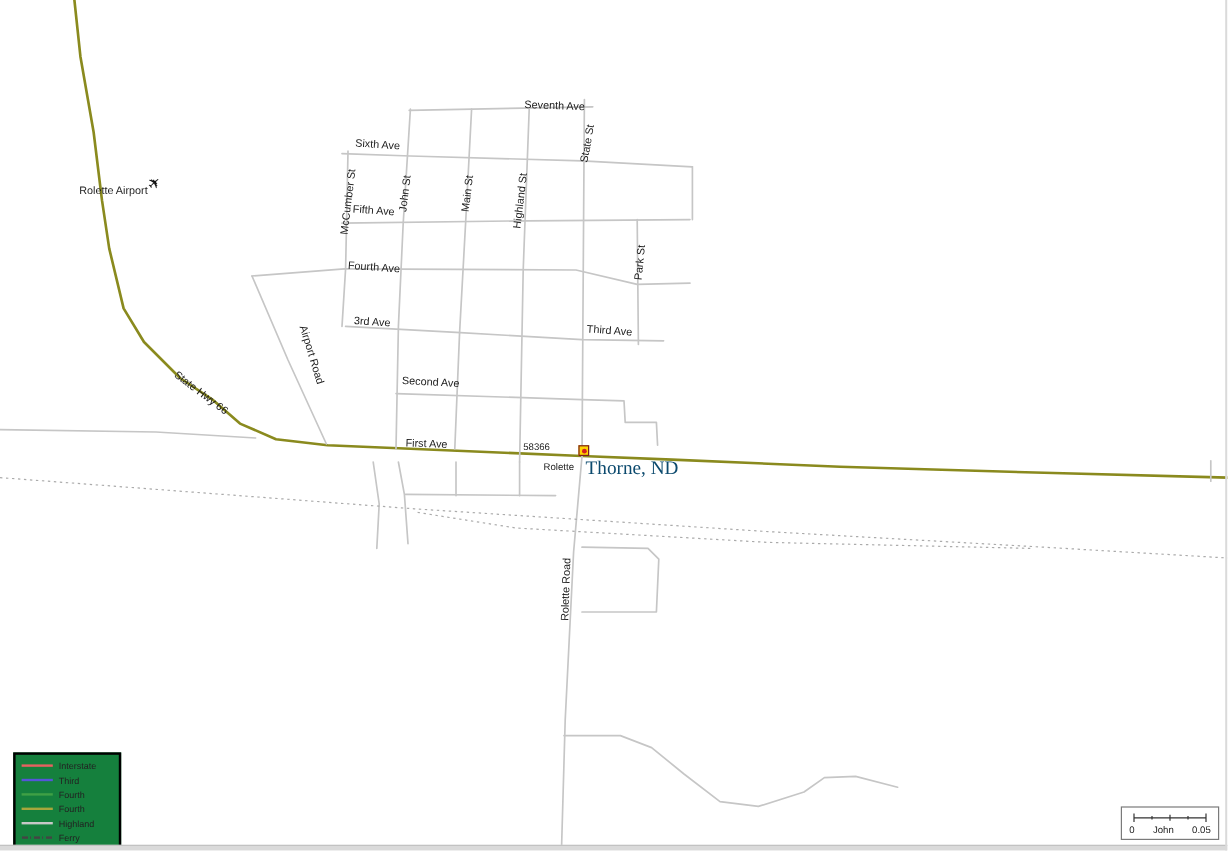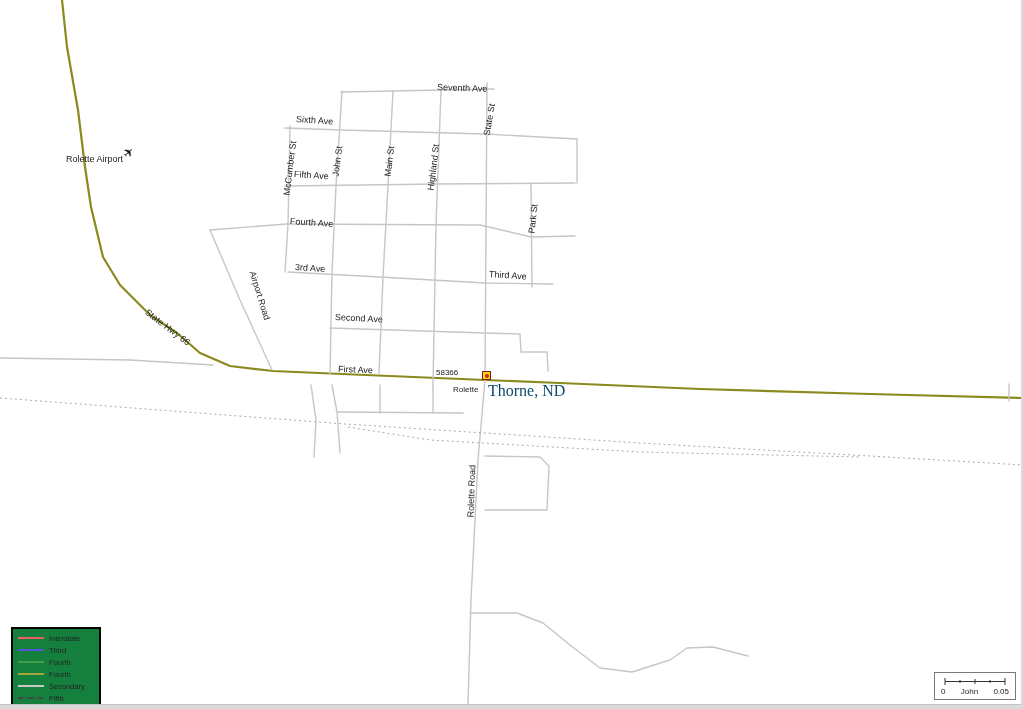--- a/index.html
+++ b/index.html
@@ -112,25 +112,25 @@
         <div class="legend-row">
           <span class="legend-swatch" style="background: rgb(63, 160, 69);"></span>
           <span class="legend-label">Fourth</span>
         </div>
         <div class="legend-row">
           <span class="legend-swatch" style="background: rgb(166, 166, 60);"></span>
           <span class="legend-label">Fourth</span>
         </div>
         <div class="legend-row">
           <span class="legend-swatch" style="background: rgb(200, 200, 200);"></span>
-          <span class="legend-label">Secondary</span>
+          <span class="legend-label">Highland</span>
         </div>
         <div class="legend-row">
           <span class="legend-swatch" style="background: repeating-linear-gradient(90deg, rgb(68, 68, 68) 0px, rgb(68, 68, 68) 5px, transparent 5px, transparent 7px, rgb(68, 68, 68) 7px, rgb(68, 68, 68) 8px, transparent 8px, transparent 10px);"></span>
-          <span class="legend-label">Fifth</span>
+          <span class="legend-label">Ferry</span>
         </div>
       </div>
   </div>
 
   <div class="scalebar">
     <svg class="scale-ruler" width="72" height="11">
       <path d="M6 2 V9 M6 5.5 H66 M66 2 V9 M21 4 V7 M36 3 V8 M51 4 V7" stroke="#333" stroke-width="1" fill="none"></path>
     </svg>
     <div class="scale-labels">
       <span>0</span>

